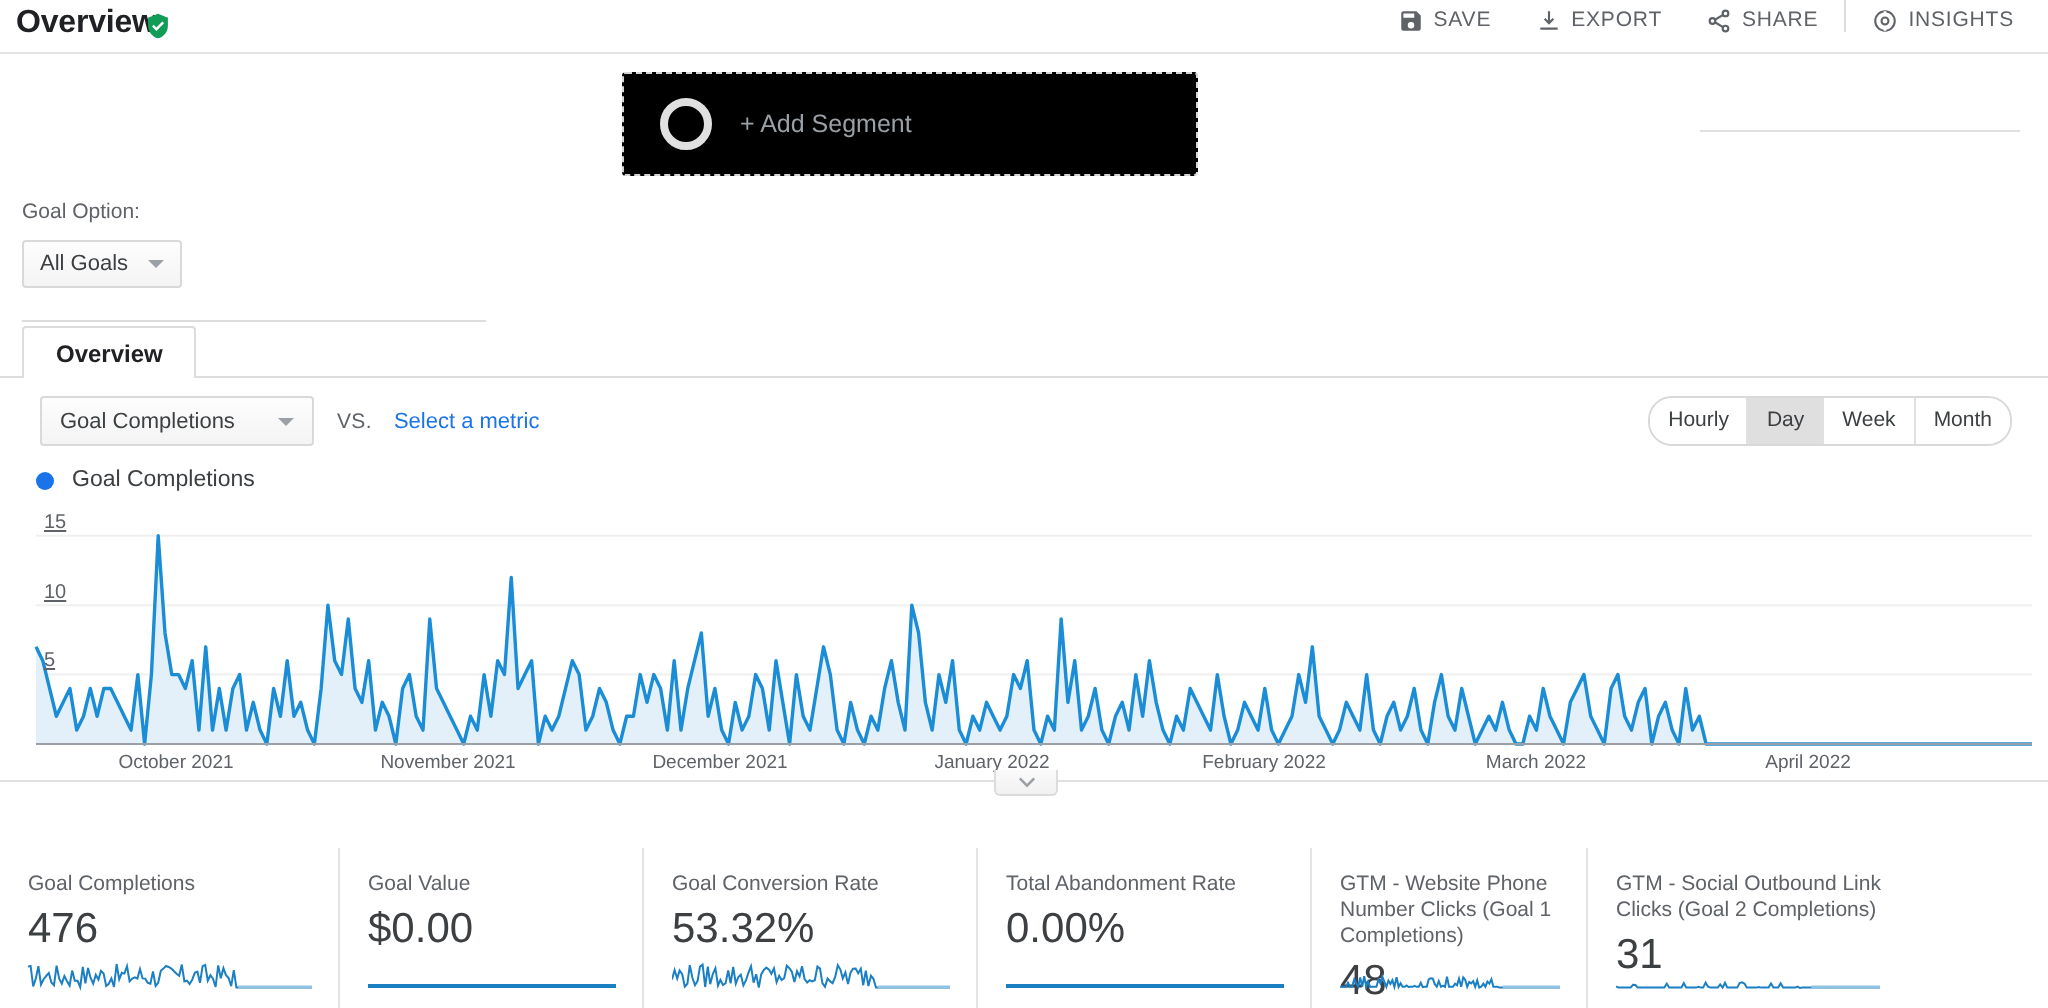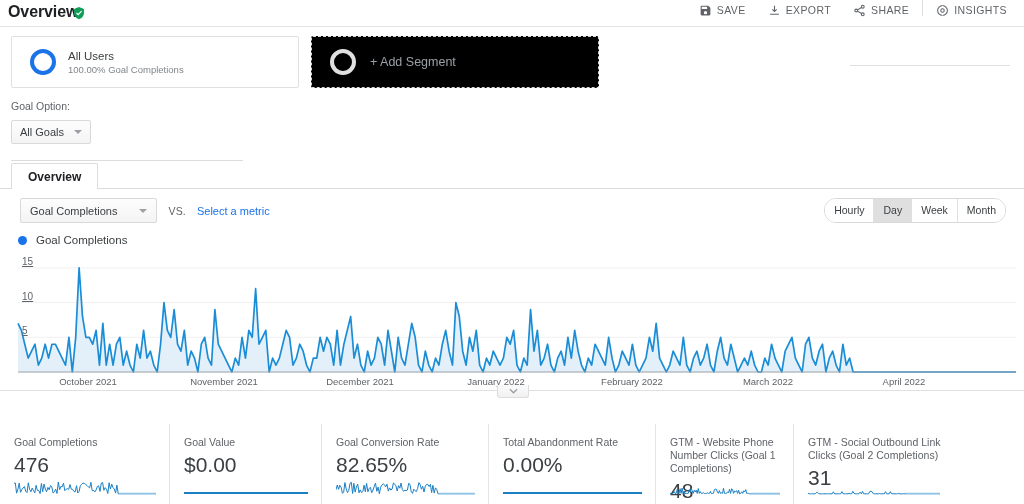--- a/index.html
+++ b/index.html
@@ -217,27 +217,20 @@
           <circle cx="12" cy="12" r="9"></circle>
             <circle cx="12" cy="12" r="3.2"></circle>
           <path d="M12 3v4M12 17v4" stroke="#fff" stroke-width="2.6"></path>
         </svg>
         <span>INSIGHTS</span>
       </div>
     </div>
   </div>
 
   <div class="segbar">
-    <div class="segment all-users">
-      <div class="ring"></div>
-      <div class="seg-txt">
-        <div class="seg-name">All Users</div>
-        <div class="seg-sub">100.00% Goal Completions</div>
-      </div>
-    </div>
     <div class="segment add-seg">
       <div class="ring gray"></div>
       <div class="addseg-label">+ Add Segment</div>
     </div>
 
     <div class="daterange-underline"></div>
   </div>
 
   <div class="goalopt">
     <div class="goalopt-label">Goal Option:</div>
@@ -316,21 +309,21 @@
       </div>
       <div class="card" style="width: 152px;">
         <div class="card-title">Goal Value</div>
         <div class="card-value">$0.00</div>
         <svg width="124" height="16" class="spark">
           <line x1="0" x2="124" y1="13" y2="13" stroke="#1b7fc4" stroke-width="2"></line>
         </svg>
       </div>
       <div class="card" style="width: 167px;">
         <div class="card-title">Goal Conversion Rate</div>
-        <div class="card-value">82.65%</div>
+        <div class="card-value">53.32%</div>
         <svg width="139" height="16" class="spark">
           <path d="M 0.0 9.7 L 1.3 5.0 L 2.6 9.3 L 3.8 5.3 L 5.1 7.1 L 6.4 13.3 L 7.7 11.9 L 8.9 2.6 L 10.2 8.9 L 11.5 12.6 L 12.8 10.4 L 14.0 3.3 L 15.3 2.3 L 16.6 13.5 L 17.9 3.3 L 19.1 12.1 L 20.4 7.0 L 21.7 4.1 L 23.0 12.8 L 24.2 9.9 L 25.5 12.5 L 26.8 11.6 L 28.1 5.2 L 29.3 11.7 L 30.6 3.4 L 31.9 11.8 L 33.2 8.5 L 34.4 7.3 L 35.7 12.7 L 37.0 10.1 L 38.3 6.2 L 39.5 3.1 L 40.8 11.3 L 42.1 7.1 L 43.4 13.8 L 44.6 7.2 L 45.9 5.0 L 47.2 3.8 L 48.5 4.8 L 49.7 6.9 L 51.0 4.2 L 52.3 11.1 L 53.6 7.9 L 54.8 10.0 L 56.1 9.1 L 57.4 2.9 L 58.7 4.1 L 59.9 5.8 L 61.2 11.0 L 62.5 5.6 L 63.8 8.2 L 65.0 3.1 L 66.3 9.5 L 67.6 11.3 L 68.9 10.1 L 70.1 10.7 L 71.4 10.1 L 72.7 3.3 L 74.0 4.3 L 75.2 11.6 L 76.5 13.4 L 77.8 9.2 L 79.1 10.7 L 80.3 11.6 L 81.6 8.5 L 82.9 2.6 L 84.2 4.8 L 85.4 9.2 L 86.7 6.2 L 88.0 12.0 L 89.3 6.2 L 90.5 4.4 L 91.8 4.3 L 93.1 6.6 L 94.4 4.4 L 95.6 12.6 L 96.9 5.3 L 98.2 13.0 L 99.5 7.9 L 100.7 9.4 L 102.0 13.8 L 103.3 13.8 L 104.6 13.8 L 105.8 13.8 L 107.1 13.8 L 108.4 13.8 L 109.7 13.8 L 110.9 13.8 L 112.2 13.8 L 113.5 13.8 L 114.8 13.8 L 116.0 13.8 L 117.3 13.8 L 118.6 13.8 L 119.9 13.8 L 121.1 13.8 L 122.4 13.8 L 123.7 13.8 L 125.0 13.8 L 126.2 13.8 L 127.5 13.8 L 128.8 13.8 L 130.1 13.8 L 131.3 13.8 L 132.6 13.8 L 133.9 13.8 L 135.2 13.8 L 136.4 13.8 L 137.7 13.8 L 139.0 13.8" fill="none" stroke="#1b7fc4" stroke-width="1"></path>
           <line x1="102.86" x2="139" y1="13.4" y2="13.4" stroke="#8fc3e3" stroke-width="1.4"></line>
         </svg>
       </div>
       <div class="card" style="width: 167px;">
         <div class="card-title">Total Abandonment Rate</div>
         <div class="card-value">0.00%</div>
         <svg width="139" height="16" class="spark">
           <line x1="0" x2="139" y1="13" y2="13" stroke="#1b7fc4" stroke-width="2"></line>

